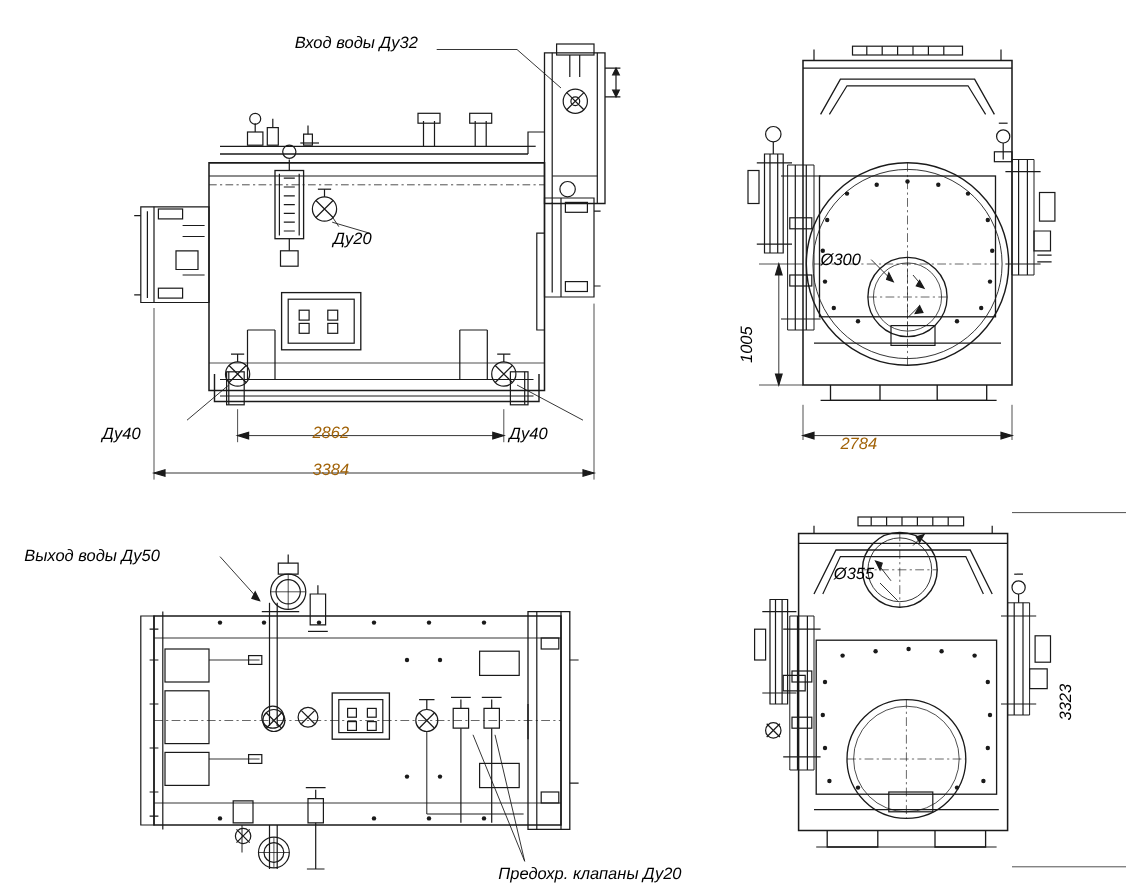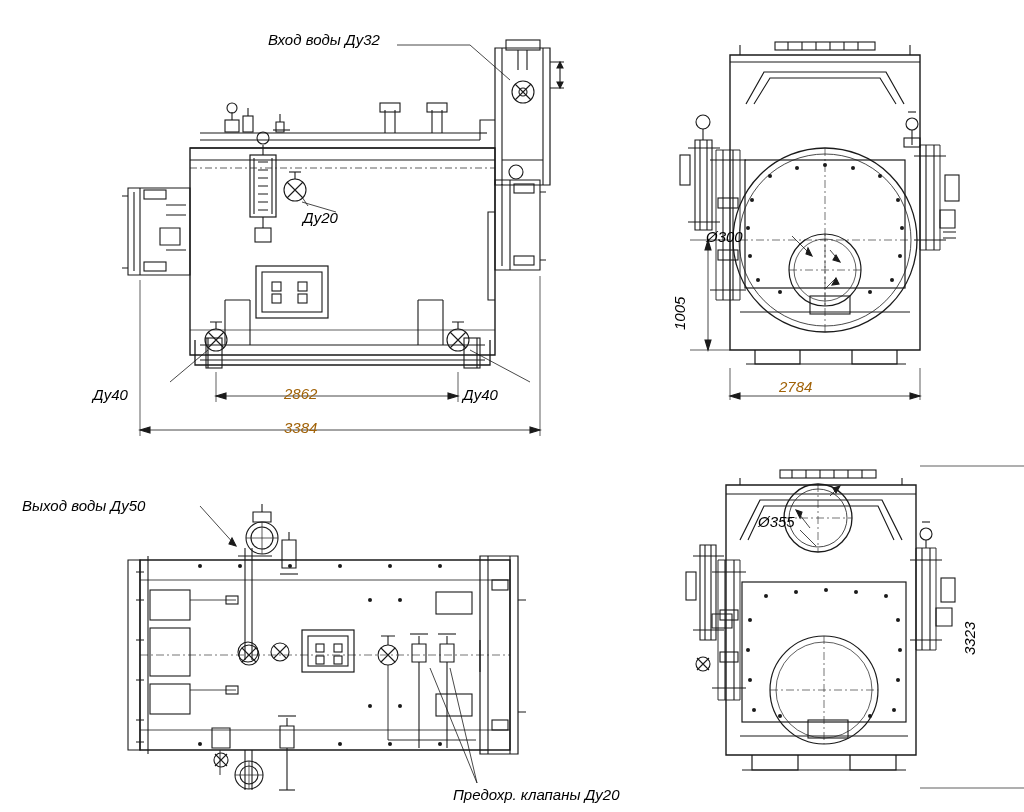--- a/index.html
+++ b/index.html
@@ -436,22 +436,22 @@
   </g>
 
 </svg>
 
 <div class="lbl" style="left:268px; top:31px;">Вход воды Ду32</div>
 <div class="lbl" style="left:303px; top:209px;">Ду20</div>
 <div class="lbl" style="left:93px; top:386px;">Ду40</div>
 <div class="lbl" style="left:463px; top:386px;">Ду40</div>
 <div class="lbl" style="left:22px; top:497px;">Выход воды Ду50</div>
 <div class="lbl" style="left:453px; top:786px;">Предохр. клапаны Ду20</div>
-<div class="lbl" style="left:706px; top:228px;font-style:italic;">Ø300</div>
+<div class="lbl" style="left:746px; top:228px;font-style:italic;">Ø300</div>
 <div class="lbl" style="left:758px; top:513px;">Ø355</div>
 
 <div class="dim" style="left:284px; top:385px;">2862</div>
 <div class="dim" style="left:284px; top:419px;">3384</div>
-<div class="dim" style="left:764px; top:378px;margin-left:15px;">2784</div>
+<div class="dim" style="left:764px; top:395px;">2784</div>
 <div class="dim-vert" style="left:671px; top:330px;">1005</div>
 <div class="dim-vert" style="left:961px; top:655px;">3323</div>
 
 </div>
 
 </body></html>

